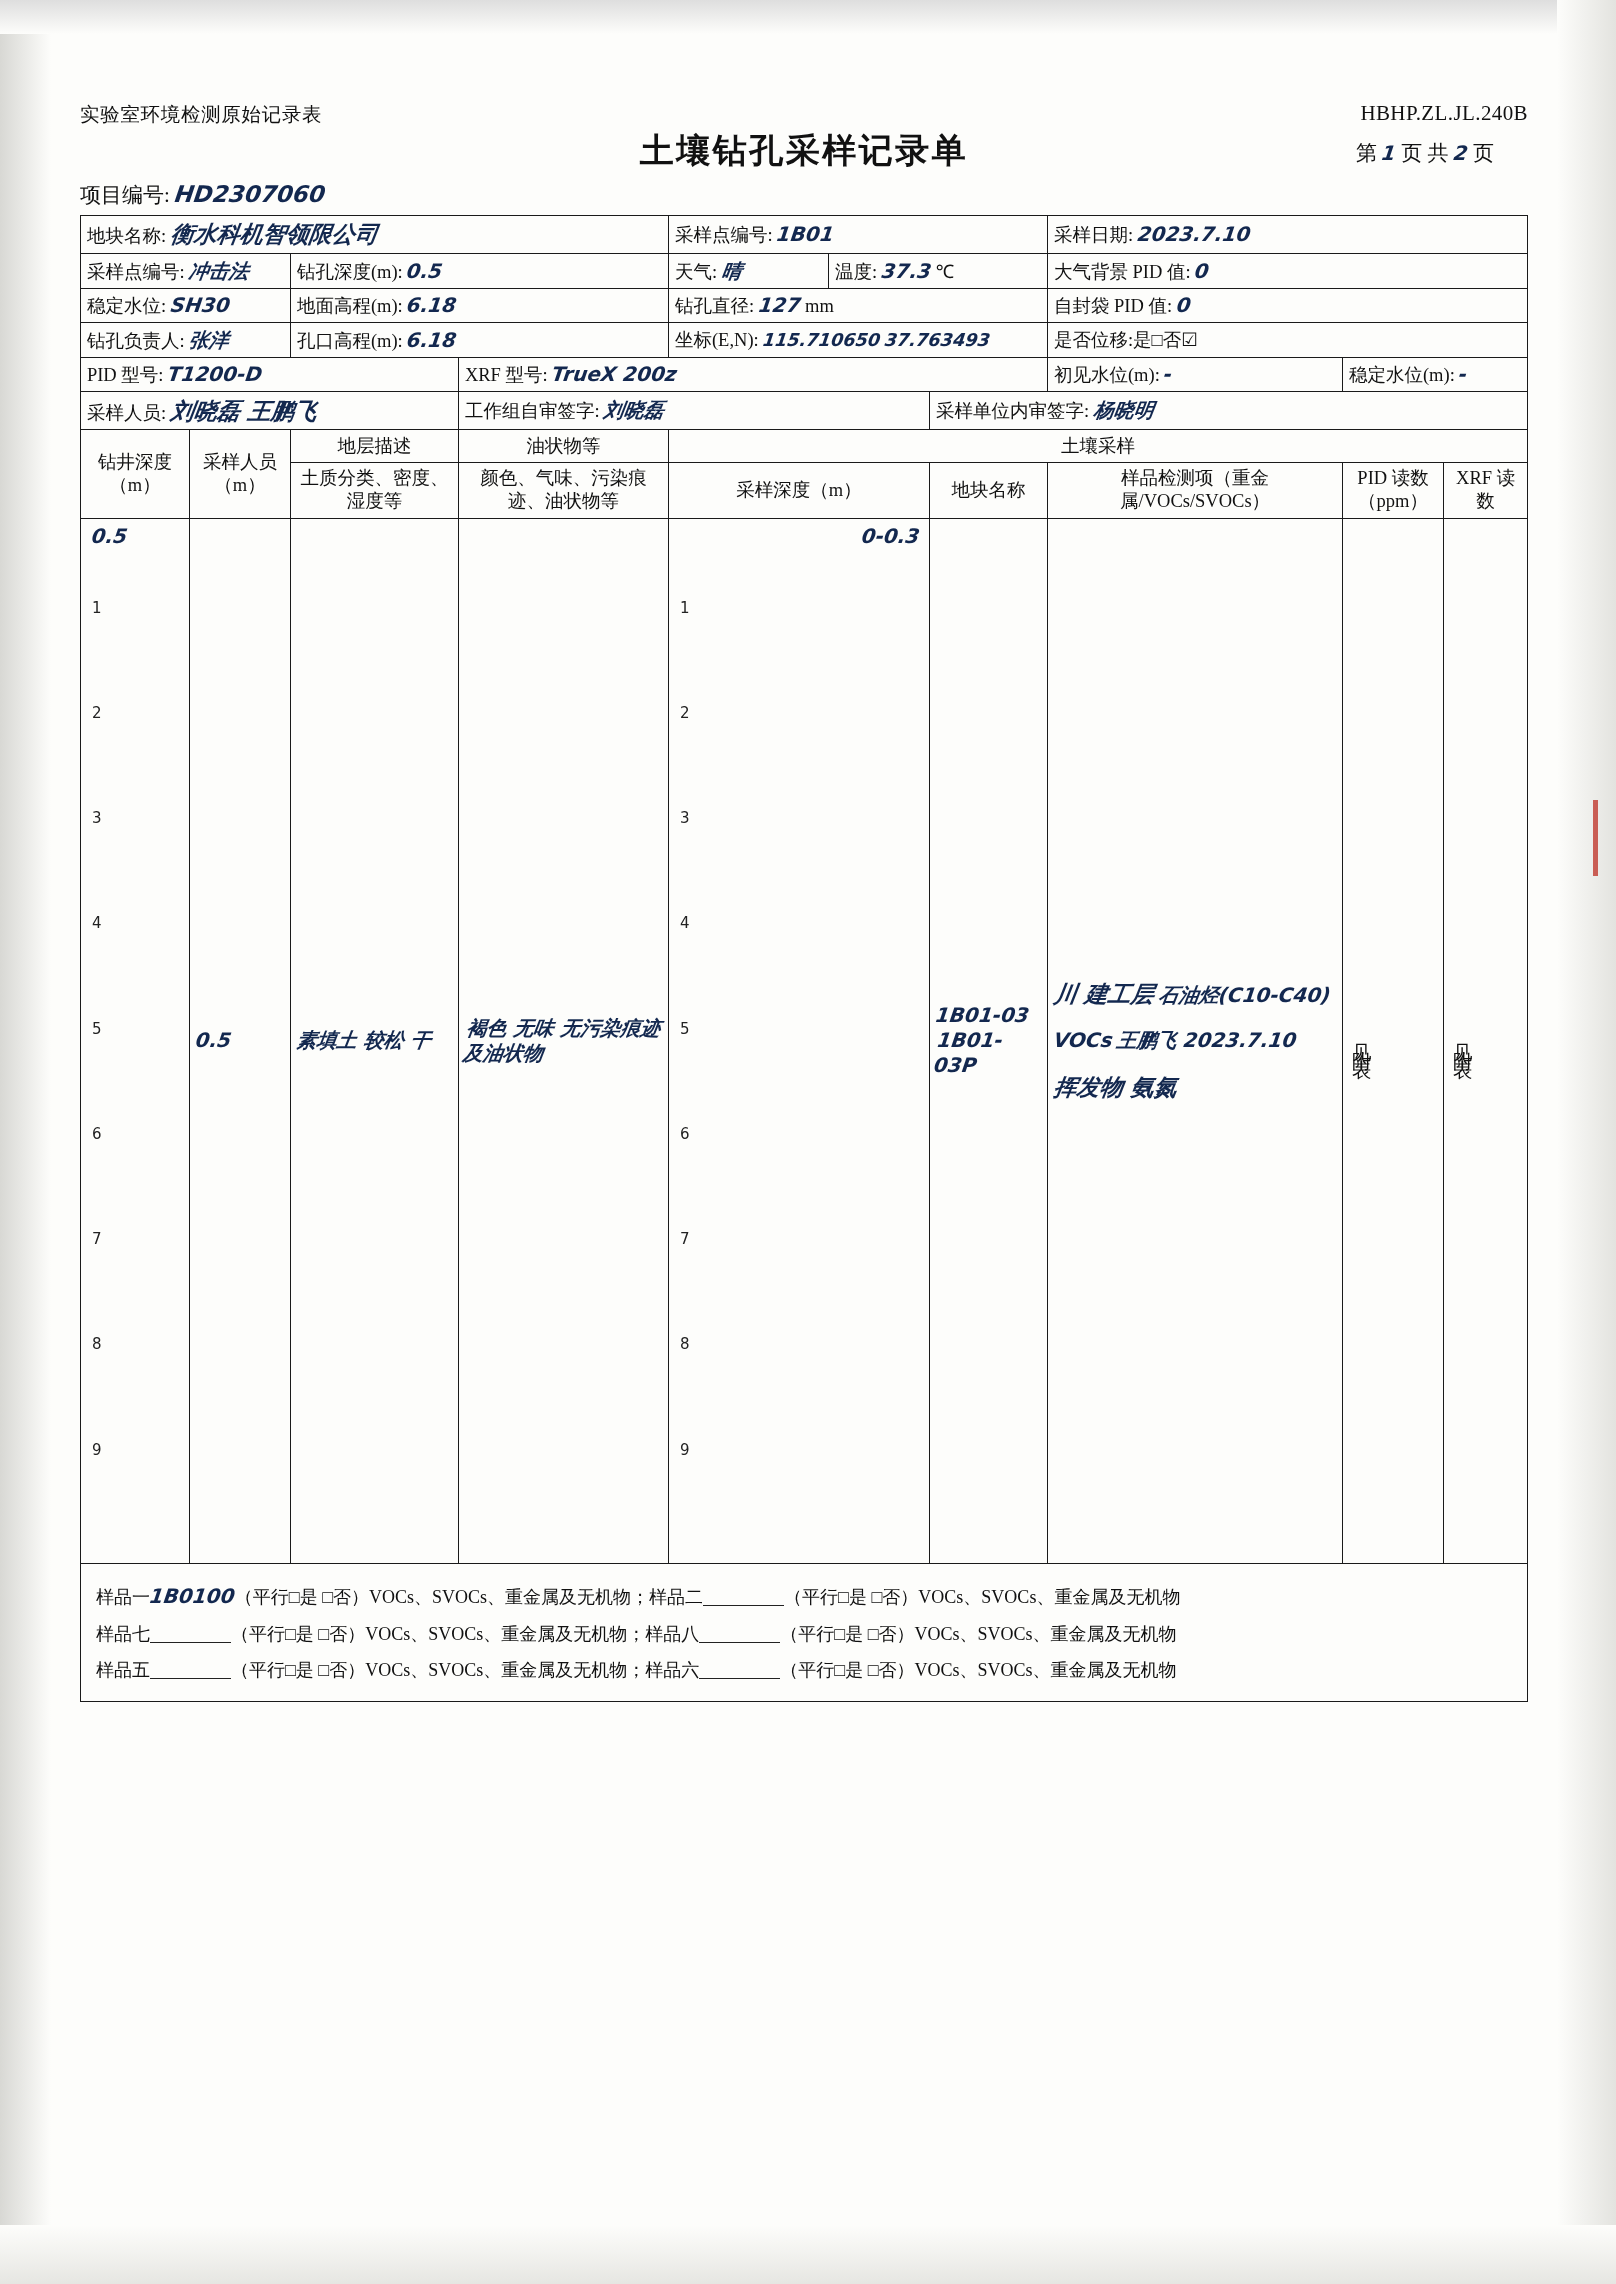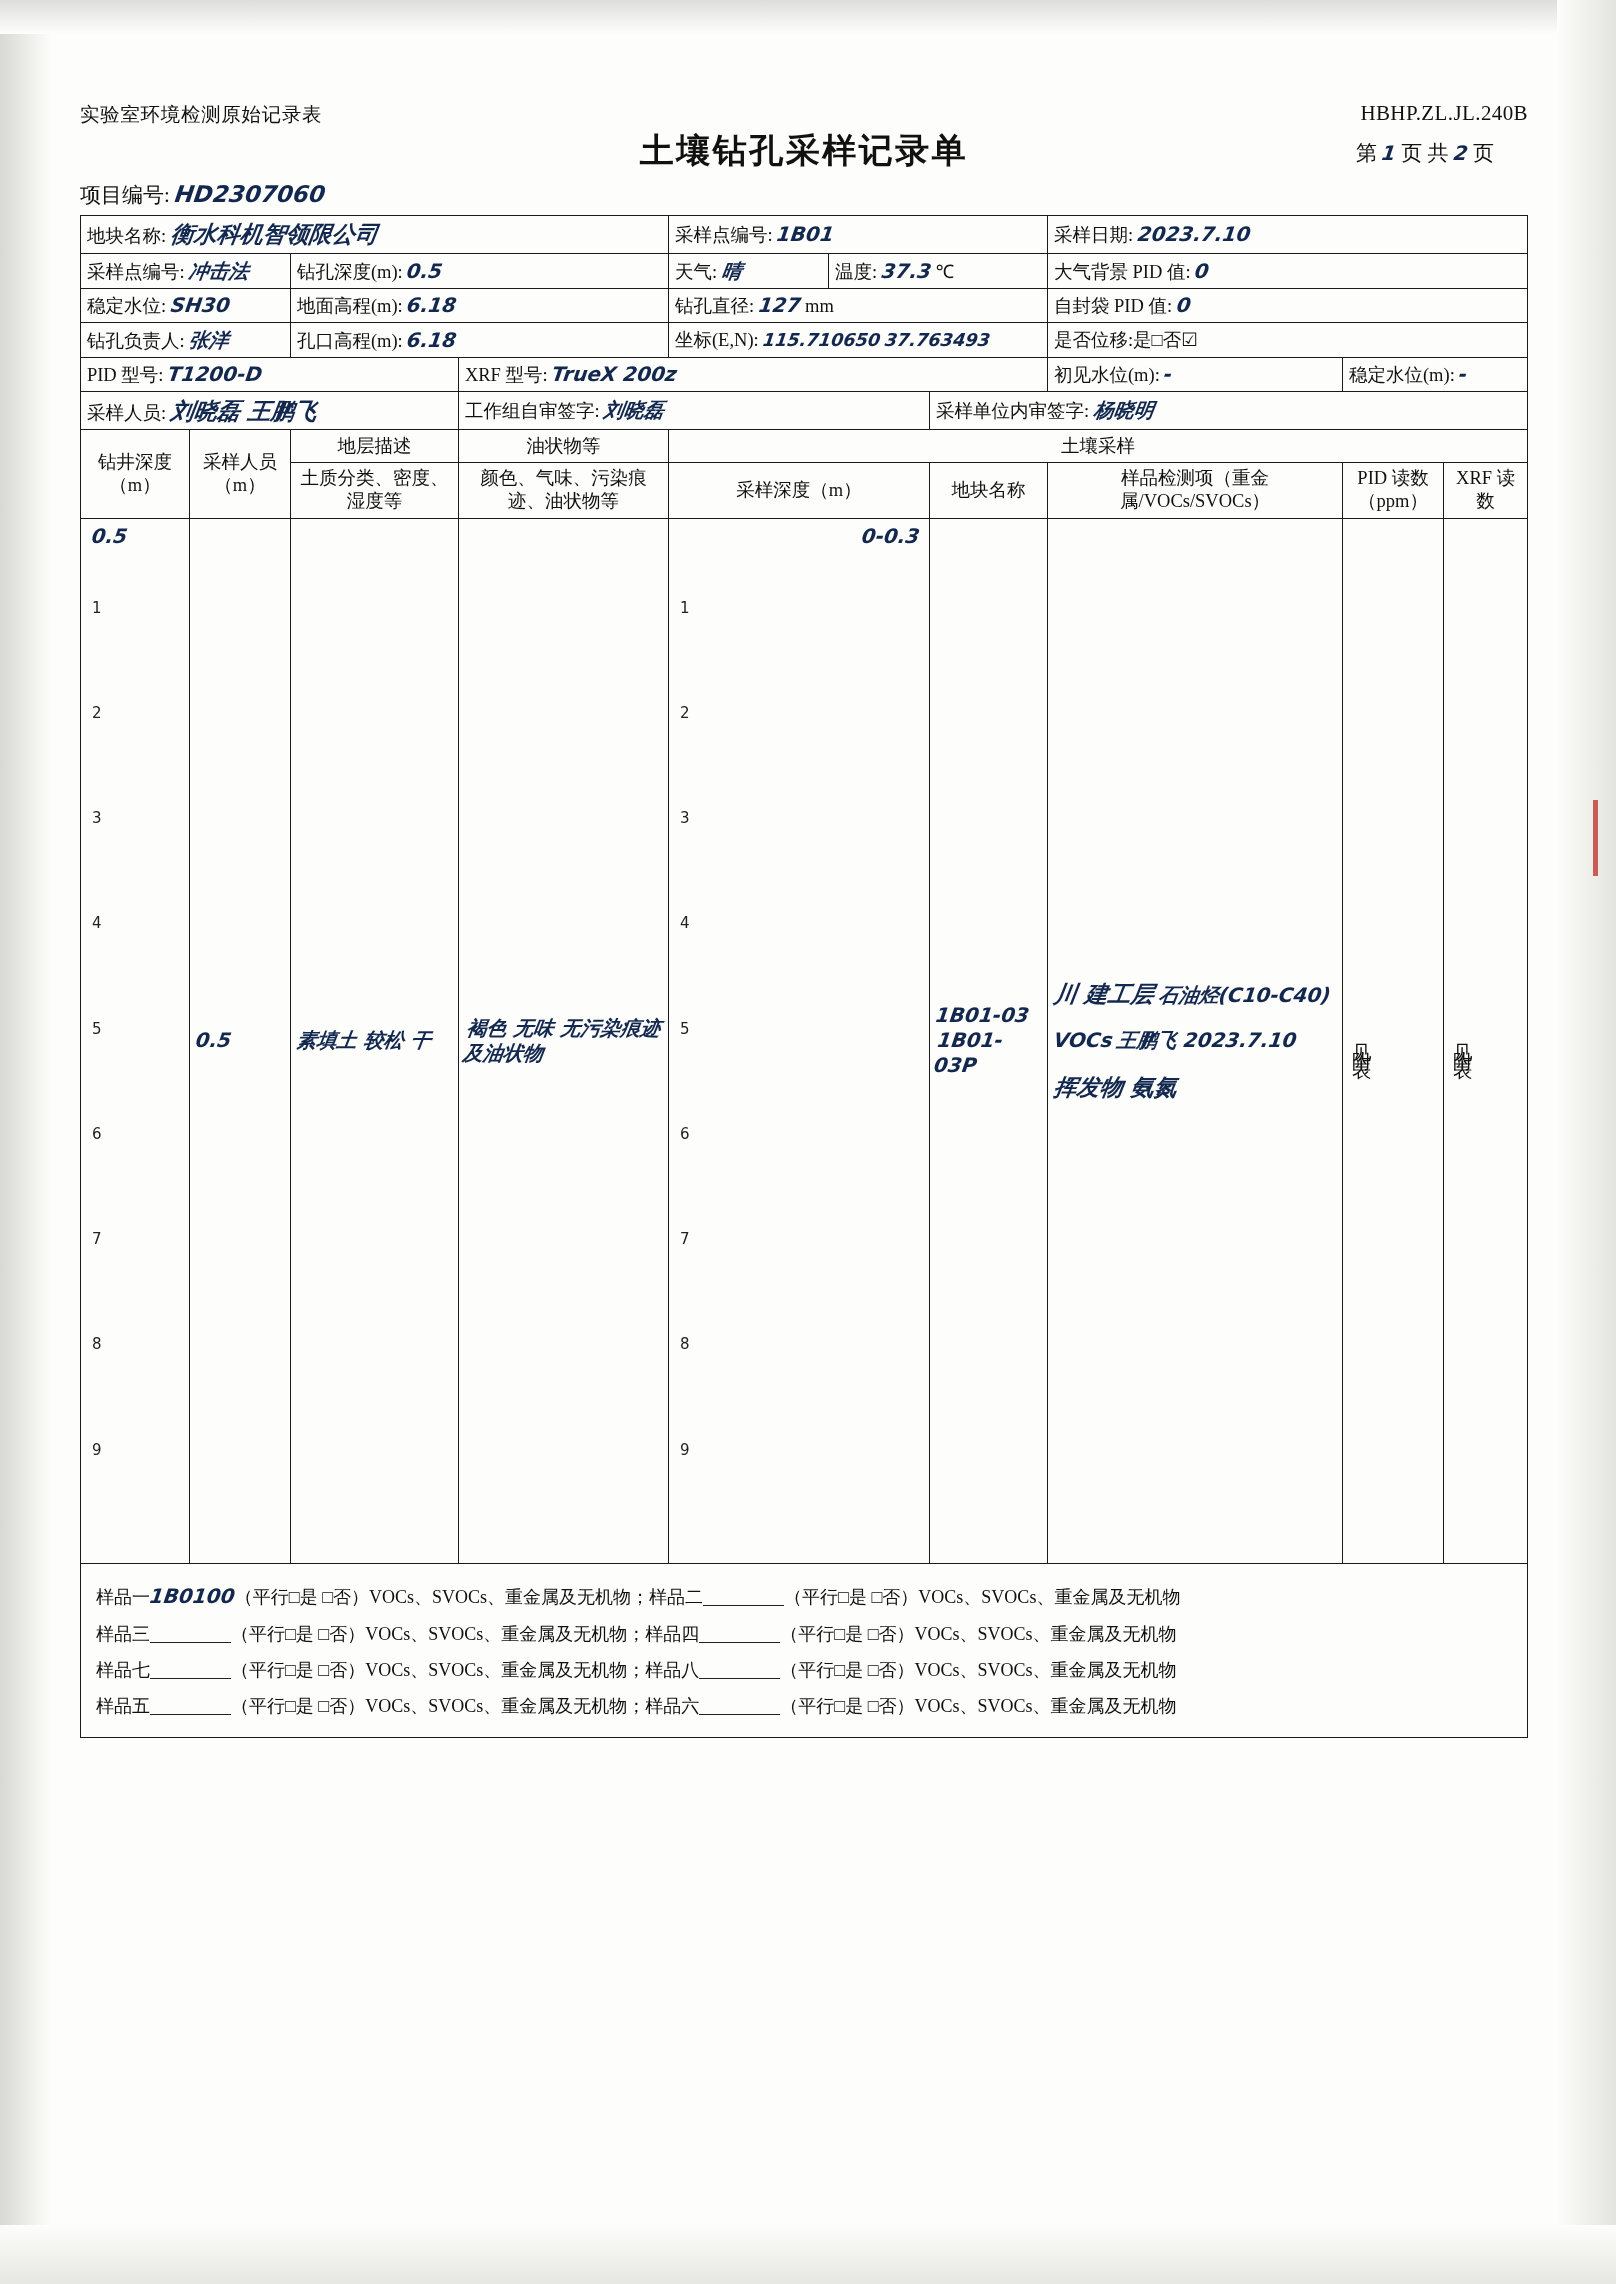--- a/index.html
+++ b/index.html
@@ -325,23 +325,20 @@
         </td>
       </tr>
     </tbody>
       </table>
 
     <div class="notes">
       <div>
         <span>样品一</span><span class="hand md">1B0100</span><span>（平行□是 □否）VOCs、SVOCs、重金属及无机物</span>；<span>样品二</span><span class="ul"></span><span>（平行□是 □否）VOCs、SVOCs、重金属及无机物</span>
       </div>
       <div>
-        <span>样品三</span><span class="ul"></span><span>（平行□是 □否）VOCs、SVOCs、重金属及无机物</span>；<span>样品四</span><span class="ul"></span><span>（平行□是 □否）VOCs、SVOCs、重金属及无机物</span>
-      </div>
-      <div>
         <span>样品七</span><span class="ul"></span><span>（平行□是 □否）VOCs、SVOCs、重金属及无机物</span>；<span>样品八</span><span class="ul"></span><span>（平行□是 □否）VOCs、SVOCs、重金属及无机物</span>
       </div>
       <div>
         <span>样品五</span><span class="ul"></span><span>（平行□是 □否）VOCs、SVOCs、重金属及无机物</span>；<span>样品六</span><span class="ul"></span><span>（平行□是 □否）VOCs、SVOCs、重金属及无机物</span>
       </div>
     </div>
 
 
   </div>
 </div>

